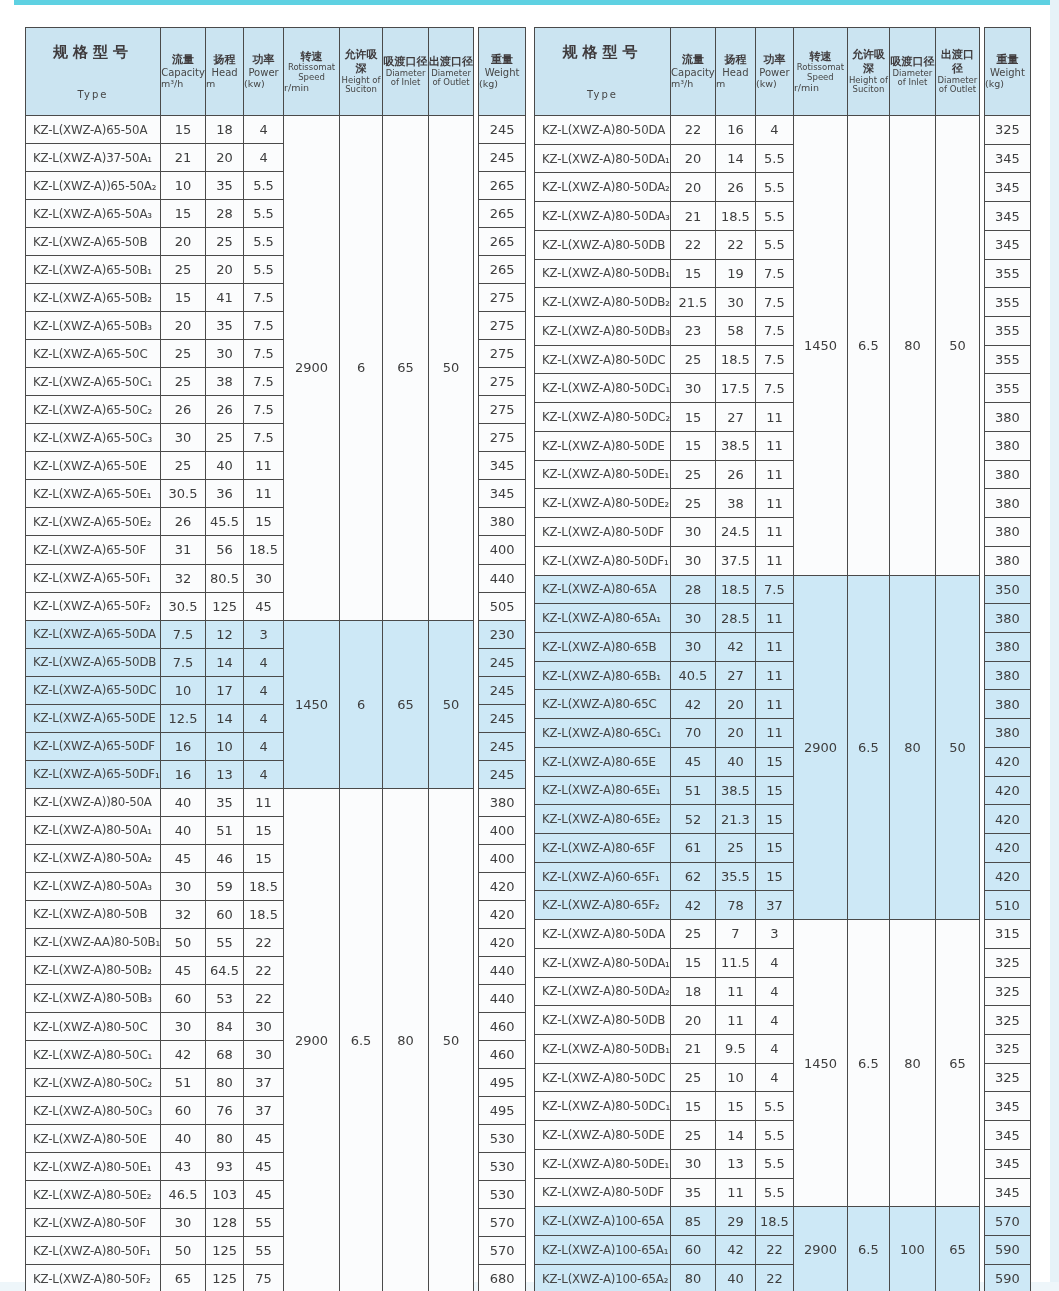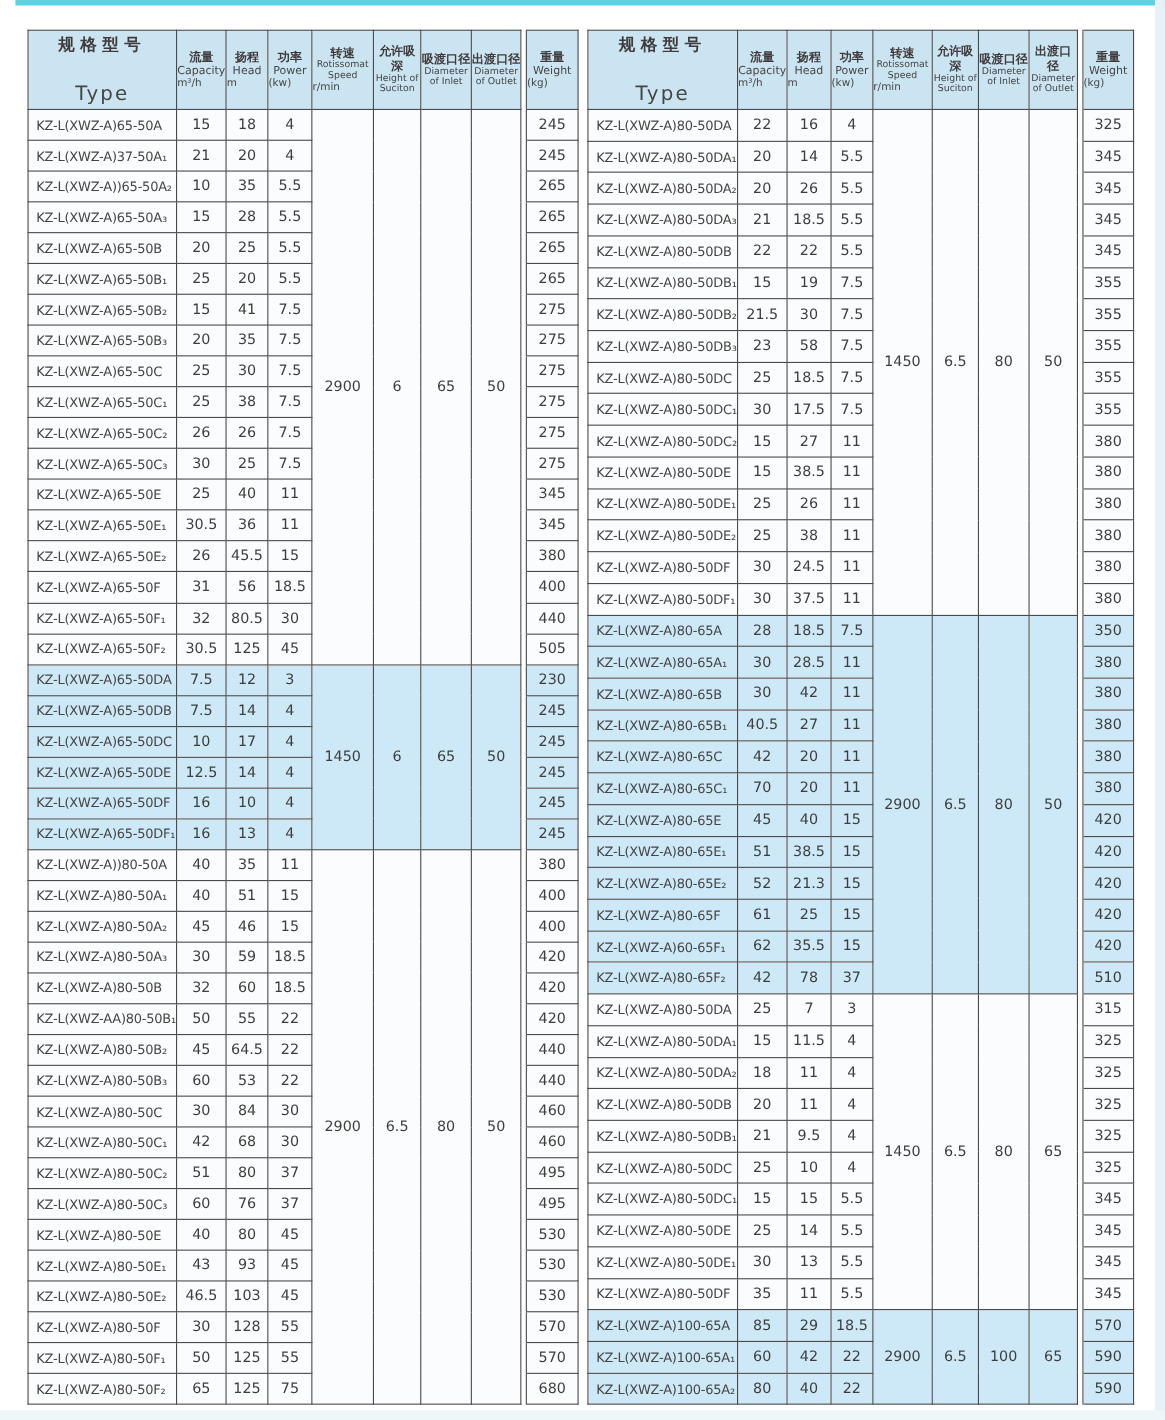--- a/index.html
+++ b/index.html
@@ -14,33 +14,33 @@
   .top-line{position:absolute;top:0;left:14px;right:0;height:5px;background:var(--accent);}
   .right-band{position:absolute;top:0;right:0;width:9px;height:100%;background:#e6f2f8;}
   .bottom-band{position:absolute;bottom:0;left:0;width:100%;height:9px;background:#eef6fa;}
   .tables{position:absolute;top:27px;left:25px;display:flex;gap:8px;}
   table{border-collapse:collapse;table-layout:fixed;}
   td,th{border:1px solid var(--border);padding:0;overflow:hidden;}
   th{background:var(--header-bg);vertical-align:middle;font-weight:normal;}
   td{background:var(--row-bg);}
   tr.hl td{background:var(--hl-bg);}
   .gutter,tr .gutter{border-top:none;border-bottom:none;background:transparent !important;}
-  thead tr{height:72px;}
+  thead tr{height:88px;}
   #left-table tbody tr{height:28px;}
   #right-table tbody tr{height:28.73px;}
   .t{
     text-align:left;padding-left:7px;font-size:11.8px;color:#454545;
     letter-spacing:-0.2px;white-space:nowrap;
   }
   .v{text-align:center;font-size:13px;color:var(--ink);}
   .hz{font-size:11px;font-weight:bold;color:#3f3b3d;line-height:1.25;text-align:center;}
   .he{font-size:8.5px;color:#464646;line-height:1.1;text-align:center;}
   .hu{font-size:9.5px;color:#464646;line-height:1.2;text-align:left;}
   .col-type .hz{font-size:15px;letter-spacing:5px;margin-bottom:12px;}
-  .col-type .he{font-size:18px;letter-spacing:2px;margin-top:27px;}
+  .col-type .he{font-size:10px;letter-spacing:2px;margin-top:27px;}
   .col-capacity .he,.col-head .he,.col-power .he,.col-weight .he{font-size:10px;}
 </style>
 </head>
 <body>
 
 <div class="top-line"></div>
 <div class="right-band"></div>
 <div class="bottom-band"></div>
 
 <div class="tables">

